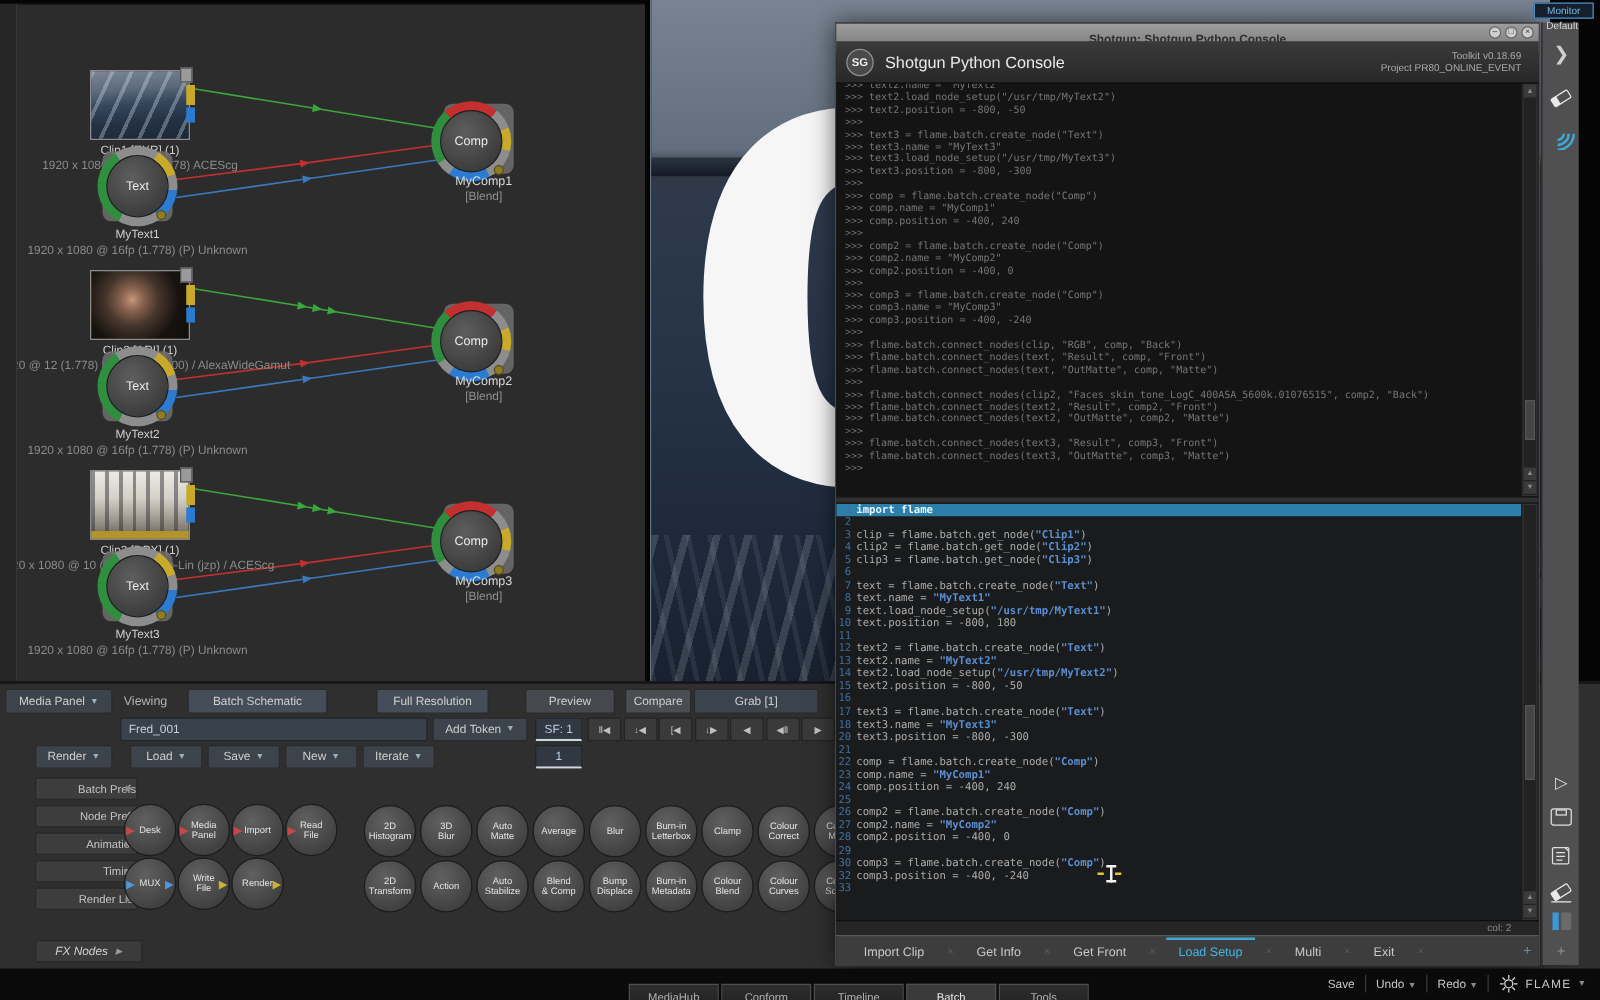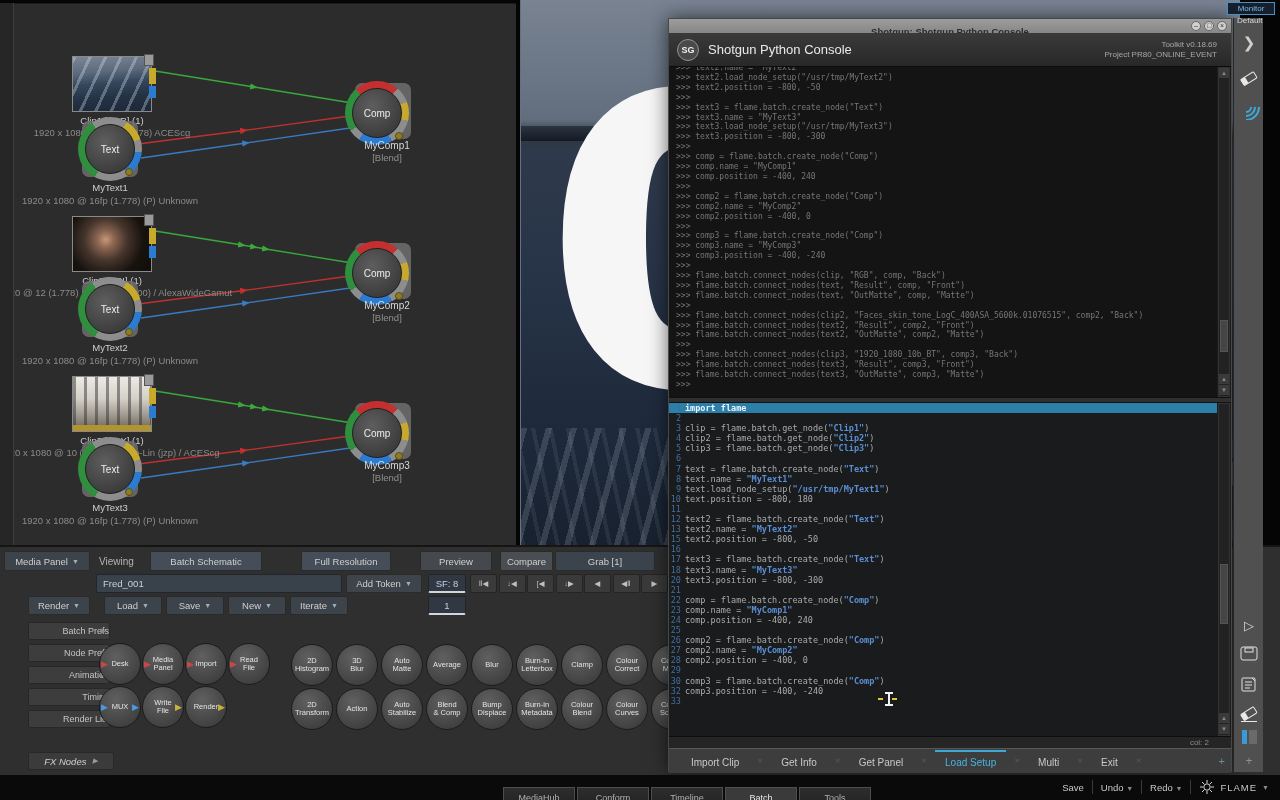--- a/index.html
+++ b/index.html
@@ -296,21 +296,21 @@
       <span class="dd">▼</span>
   </div>
   <div class="label-static" style="left:99px;top:9px">Viewing</div>
   <div id="view-buttons"></div>
 
   <input class="field" style="left: 96px; top: 27px; width: 246px;" value="Fred_001">
   <div class="btn" style="left:346px;top:27px;width:76px;height:19px;background:#3d444b">
     <span>Add Token</span>
       <span class="dd">▼</span>
   </div>
-  <div class="numbox" style="left:428px;top:27px;width:38px">SF: 8</div>
+  <div class="numbox" style="left:428px;top:27px;width:38px">SF: 1</div>
   <div id="transport-row"></div>
 
   <div id="action-row"></div>
   <div class="numbox" style="left:428px;top:49px;width:38px">1</div>
 <div class="btn" style="left: 150px; top: 4px; width: 112px; background: rgb(69, 78, 88);">Batch Schematic</div>
     <div class="btn" style="left: 301px; top: 4px; width: 90px; background: rgb(69, 78, 88);">Full Resolution</div>
     <div class="btn" style="left: 420px; top: 4px; width: 72px; background: rgb(69, 73, 77);">Preview</div>
     <div class="btn" style="left: 500px; top: 4px; width: 53px; background: rgb(74, 78, 82);">Compare</div>
     <div class="btn" style="left: 555px; top: 4px; width: 100px; background: rgb(59, 67, 76);">Grab [1]</div>
     <div class="tbtn" style="left: 470px; top: 27px;">Ⅱ◀</div>
@@ -416,21 +416,20 @@
       <div class="out-line">&gt;&gt;&gt; comp3.position = -400, -240</div>
       <div class="out-line">&gt;&gt;&gt;</div>
       <div class="out-line">&gt;&gt;&gt; flame.batch.connect_nodes(clip, "RGB", comp, "Back")</div>
       <div class="out-line">&gt;&gt;&gt; flame.batch.connect_nodes(text, "Result", comp, "Front")</div>
       <div class="out-line">&gt;&gt;&gt; flame.batch.connect_nodes(text, "OutMatte", comp, "Matte")</div>
       <div class="out-line">&gt;&gt;&gt;</div>
       <div class="out-line">&gt;&gt;&gt; flame.batch.connect_nodes(clip2, "Faces_skin_tone_LogC_400ASA_5600k.01076515", comp2, "Back")</div>
       <div class="out-line">&gt;&gt;&gt; flame.batch.connect_nodes(text2, "Result", comp2, "Front")</div>
       <div class="out-line">&gt;&gt;&gt; flame.batch.connect_nodes(text2, "OutMatte", comp2, "Matte")</div>
       <div class="out-line">&gt;&gt;&gt;</div>
-      <div class="out-line">&gt;&gt;&gt; flame.batch.connect_nodes(clip3, "1920_1080_10b_BT", comp3, "Back")</div>
       <div class="out-line">&gt;&gt;&gt; flame.batch.connect_nodes(text3, "Result", comp3, "Front")</div>
       <div class="out-line">&gt;&gt;&gt; flame.batch.connect_nodes(text3, "OutMatte", comp3, "Matte")</div>
       <div class="out-line">&gt;&gt;&gt;</div>
     </div>
   <div class="vscroll" style="left:549px;top:48px;height:330px">
     <div class="vbtn" style="top:0">▲</div>
     <div class="vthumb" style="top:252px;height:32px"></div>
     <div class="vbtn" style="top:306px">▲</div>
     <div class="vbtn" style="top:317px">▼</div>
   </div>
@@ -442,20 +441,21 @@
       <div class="ed-line"><span class="ln">4</span><span class="cd"><span>clip2 = flame.batch.get_node(</span><span class="str">"Clip2"</span><span>)</span></span></div>
       <div class="ed-line"><span class="ln">5</span><span class="cd"><span>clip3 = flame.batch.get_node(</span><span class="str">"Clip3"</span><span>)</span></span></div>
       <div class="ed-line"><span class="ln">6</span><span class="cd"></span></div>
       <div class="ed-line"><span class="ln">7</span><span class="cd"><span>text = flame.batch.create_node(</span><span class="str">"Text"</span><span>)</span></span></div>
       <div class="ed-line"><span class="ln">8</span><span class="cd"><span>text.name = </span><span class="str">"MyText1"</span></span></div>
       <div class="ed-line"><span class="ln">9</span><span class="cd"><span>text.load_node_setup(</span><span class="str">"/usr/tmp/MyText1"</span><span>)</span></span></div>
       <div class="ed-line"><span class="ln">10</span><span class="cd"><span>text.position = -800, 180</span></span></div>
       <div class="ed-line"><span class="ln">11</span><span class="cd"></span></div>
       <div class="ed-line"><span class="ln">12</span><span class="cd"><span>text2 = flame.batch.create_node(</span><span class="str">"Text"</span><span>)</span></span></div>
       <div class="ed-line"><span class="ln">13</span><span class="cd"><span>text2.name = </span><span class="str">"MyText2"</span></span></div>
+      <div class="ed-line"><span class="ln">14</span><span class="cd"><span>text2.load_node_setup(</span><span class="str">"/usr/tmp/MyText2"</span><span>)</span></span></div>
       <div class="ed-line"><span class="ln">15</span><span class="cd"><span>text2.position = -800, -50</span></span></div>
       <div class="ed-line"><span class="ln">16</span><span class="cd"></span></div>
       <div class="ed-line"><span class="ln">17</span><span class="cd"><span>text3 = flame.batch.create_node(</span><span class="str">"Text"</span><span>)</span></span></div>
       <div class="ed-line"><span class="ln">18</span><span class="cd"><span>text3.name = </span><span class="str">"MyText3"</span></span></div>
       <div class="ed-line"><span class="ln">20</span><span class="cd"><span>text3.position = -800, -300</span></span></div>
       <div class="ed-line"><span class="ln">21</span><span class="cd"></span></div>
       <div class="ed-line"><span class="ln">22</span><span class="cd"><span>comp = flame.batch.create_node(</span><span class="str">"Comp"</span><span>)</span></span></div>
       <div class="ed-line"><span class="ln">23</span><span class="cd"><span>comp.name = </span><span class="str">"MyComp1"</span></span></div>
       <div class="ed-line"><span class="ln">24</span><span class="cd"><span>comp.position = -400, 240</span></span></div>
       <div class="ed-line"><span class="ln">25</span><span class="cd"></span></div>
@@ -471,21 +471,21 @@
     <div class="vthumb" style="top:160px;height:60px"></div>
     <div class="vbtn" style="top:309px">▲</div>
     <div class="vbtn" style="top:320px">▼</div>
   </div>
   <div id="ed-status">col: 2</div>
   <div id="console-tabs">
       <span class="ctab">Import Clip</span>
       <span class="tsep">✕</span>
       <span class="ctab">Get Info</span>
       <span class="tsep">✕</span>
-      <span class="ctab">Get Panel</span>
+      <span class="ctab">Get Front</span>
       <span class="tsep">✕</span>
       <span class="ctab active">Load Setup</span>
       <span class="tsep">✕</span>
       <span class="ctab">Multi</span>
       <span class="tsep">✕</span>
       <span class="ctab">Exit</span>
       <span class="tsep">✕</span>
       <span class="tplus">+</span>
     </div>
 </div>

